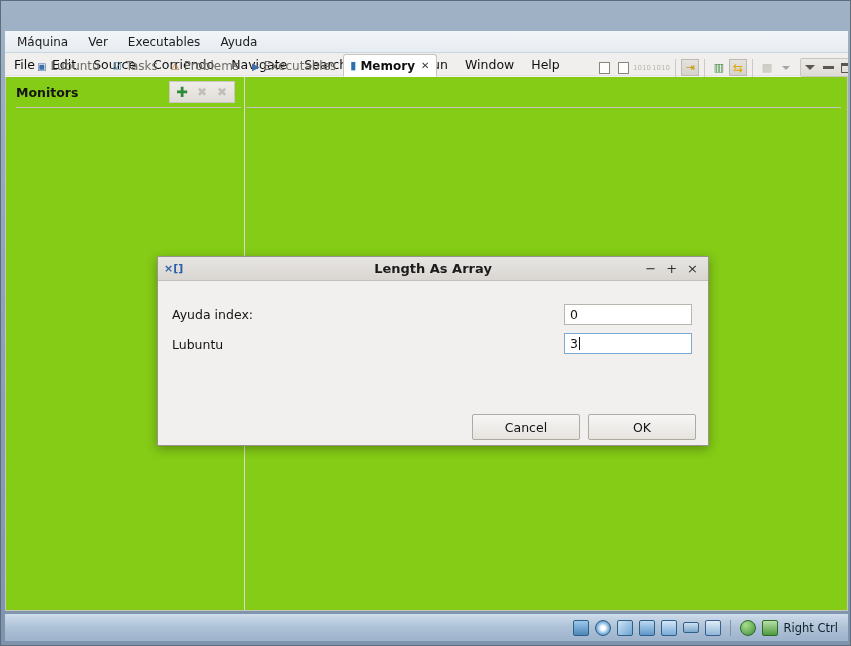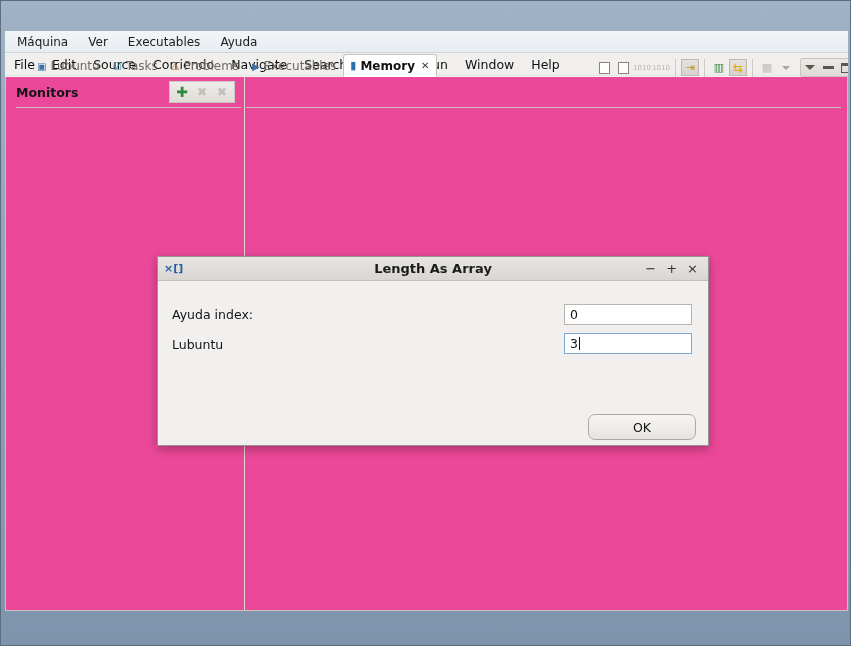--- a/index.html
+++ b/index.html
@@ -239,21 +239,21 @@
                      background: #f0efed; border-radius: 5px; }
   #outline-hscroll i { position: absolute; left: 2px; top: 1px; width: 160px; height: 8px;
                        background: #c3bfba; border-radius: 4px; display: block; }
 
   
   #memory-panel { left: 12px; top: 478px; width: 827px; height: 120px;
                   background: #f6f5f4; border: none; }
   #mem-tabs { height: 24px; display: flex; align-items: flex-end; }
   #mem-tools { margin-left: auto; display: flex; align-items: center; gap: 1px; padding-right: 2px; }
   #mem-body { position: absolute; left: 0; top: 24px; right: 0; bottom: 0;
-              background: #ec4899; border: 1px solid #c8c4bd; border-top: none; text-decoration: underline; }
+              background: #84cc16; border: 1px solid #c8c4bd; border-top: none; text-decoration: underline; }
   #monitors-label { position: absolute; left: 10px; top: 8px; font-size: 12.5px;
                     font-weight: 600; color: #151515; }
   #monitors-tools { position: absolute; left: 163px; top: 4px; height: 22px;
                     background: linear-gradient(180deg,#eeecea,#e0ddd8);
                     border: 1px solid #cbc7c0; display: flex; align-items: center; gap: 2px;
                     padding: 0 3px; }
   #monitors-rule { position: absolute; left: 10px; top: 30px; width: 225px; height: 1px;
                    background: #c8c4bd; }
   #mem-vsplit { position: absolute; left: 238px; top: 0; width: 1px; bottom: 0; background: #dcd8d2; }
   #mem-rule-right { position: absolute; left: 240px; top: 30px; right: 6px; height: 1px; background: #c8c4bd; }
@@ -297,21 +297,21 @@
   #dlg-input-length { left: 406px; top: 76px; border-color: #7aa7d4; }
   .caretbar { display: inline-block; width: 1px; height: 13px; background: #111; margin-left: 1px; }
   .dlg-btn {
     position: absolute; width: 108px; height: 26px;
     background: linear-gradient(180deg,#f7f6f5 0%, #e6e3df 100%);
     border: 1px solid #aeaaa3; border-radius: 2px;
     display: flex; align-items: center; justify-content: center;
     font-size: 12.5px; color: #141414;
   }
   #dlg-cancel { left: 314px; top: 157px; }
-  #dlg-ok { left: 430px; top: 157px; border-radius: 7px; }
+  #dlg-ok { left: 430px; top: 157px; }
 </style>
 </head>
 <body>
 
 <div id="vbox-window">
 
 
   <div id="vbox-menubar">
     <span>Máquina</span>
     <span>Ver</span>
@@ -811,19 +811,33 @@
       </div>
       <div id="dlg-label-start" class="dlg-row">Ayuda index:</div>
       <div id="dlg-input-start" class="dlg-input">
         <span>0</span>
       </div>
       <div id="dlg-label-length" class="dlg-row">Lubuntu</div>
       <div id="dlg-input-length" class="dlg-input">
         <span>3</span>
           <span class="caretbar"></span>
       </div>
+      <div id="dlg-cancel" class="dlg-btn">Cancel</div>
       <div id="dlg-ok" class="dlg-btn">OK</div>
     </div>
 
   </div>
 
+  <div id="vbox-status">
+    <span class="sicon" style="background:linear-gradient(180deg,#9ec8ea,#4a86b8);border:1px solid #2d5f87"></span>
+    <span class="sicon" style="border-radius:50%;background:radial-gradient(circle,#fff 20%,#7fb4dd 60%,#3c6f9e);border:1px solid #2d5f87"></span>
+    <span class="sicon" style="background:linear-gradient(135deg,#cfe3f5,#6ea5d4);border:1px solid #2d5f87"></span>
+    <span class="sicon" style="background:linear-gradient(180deg,#bcd9f2,#5f97c9);border:1px solid #2d5f87"></span>
+    <span class="sicon" style="background:linear-gradient(180deg,#d3e6f8,#79aad8);border:1px solid #2d5f87"></span>
+    <span class="sicon" style="background:linear-gradient(180deg,#cfe0f0,#7ca7cc);border:1px solid #2d5f87;height:11px"></span>
+    <span class="sicon" style="background:linear-gradient(180deg,#e2edf8,#8fb6d8);border:1.5px solid #3a5f8c"></span>
+    <span style="width:1px;height:16px;background:#7f94aa;margin:0 3px"></span>
+    <span class="sicon" style="border-radius:50%;background:radial-gradient(circle at 35% 30%,#a8e08a,#3f8b3f);border:1px solid #2c6b2c"></span>
+    <span class="sicon" style="background:linear-gradient(180deg,#b9e0a8,#4e9a3d);border:1px solid #2c6b2c"></span>
+    <span id="rightctrl">Right Ctrl</span>
+  </div>
 
 </div>
 
 </body></html>

